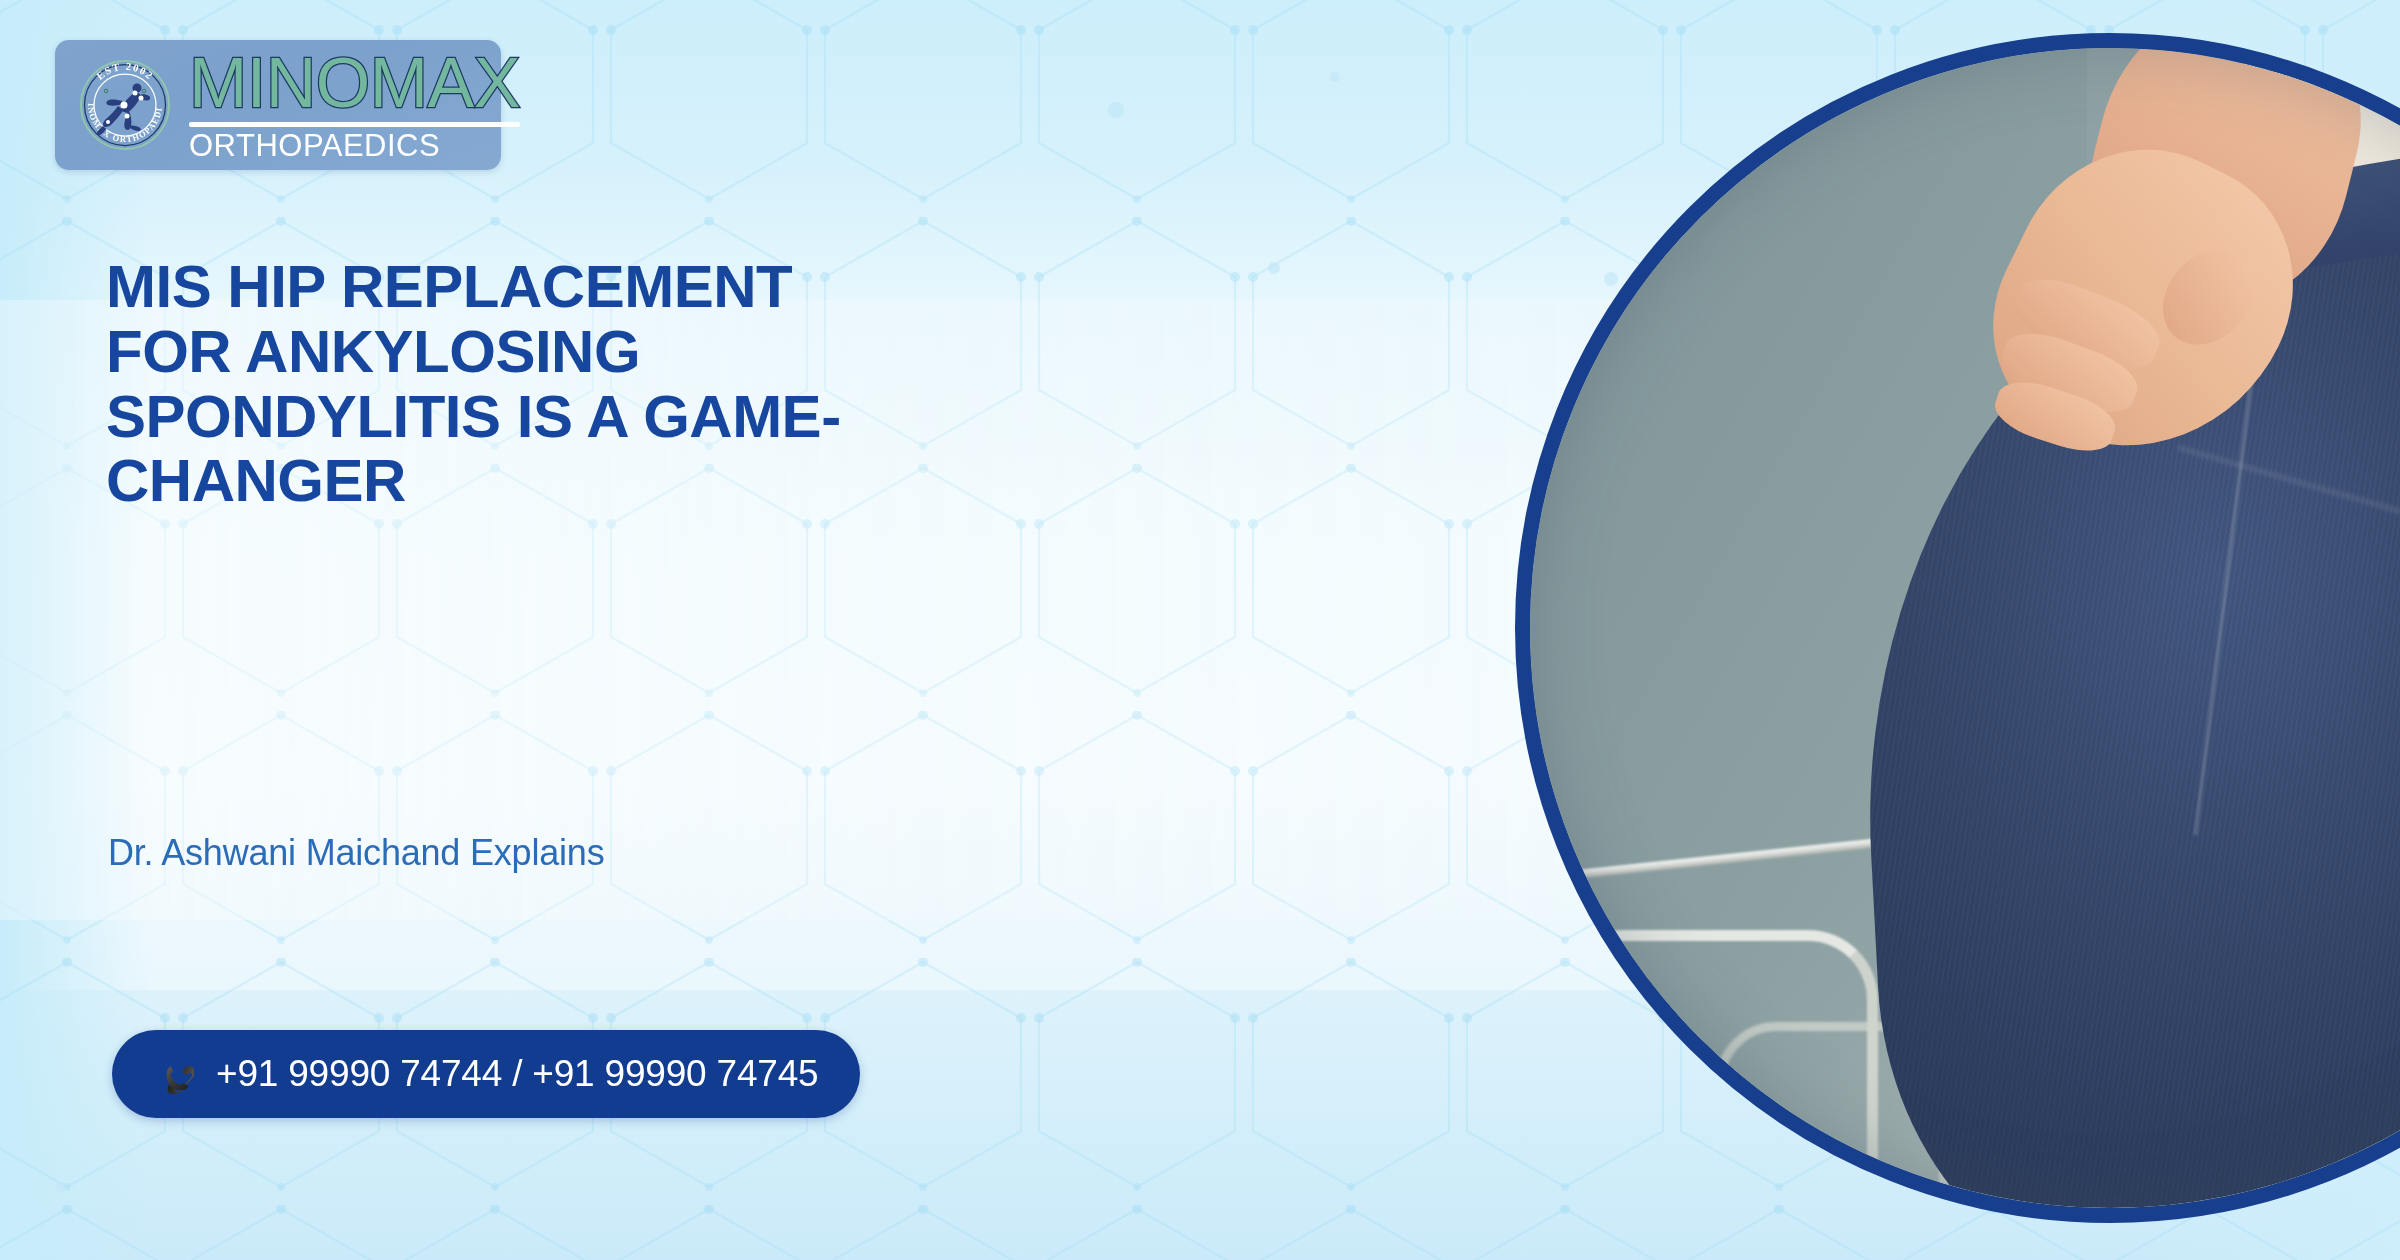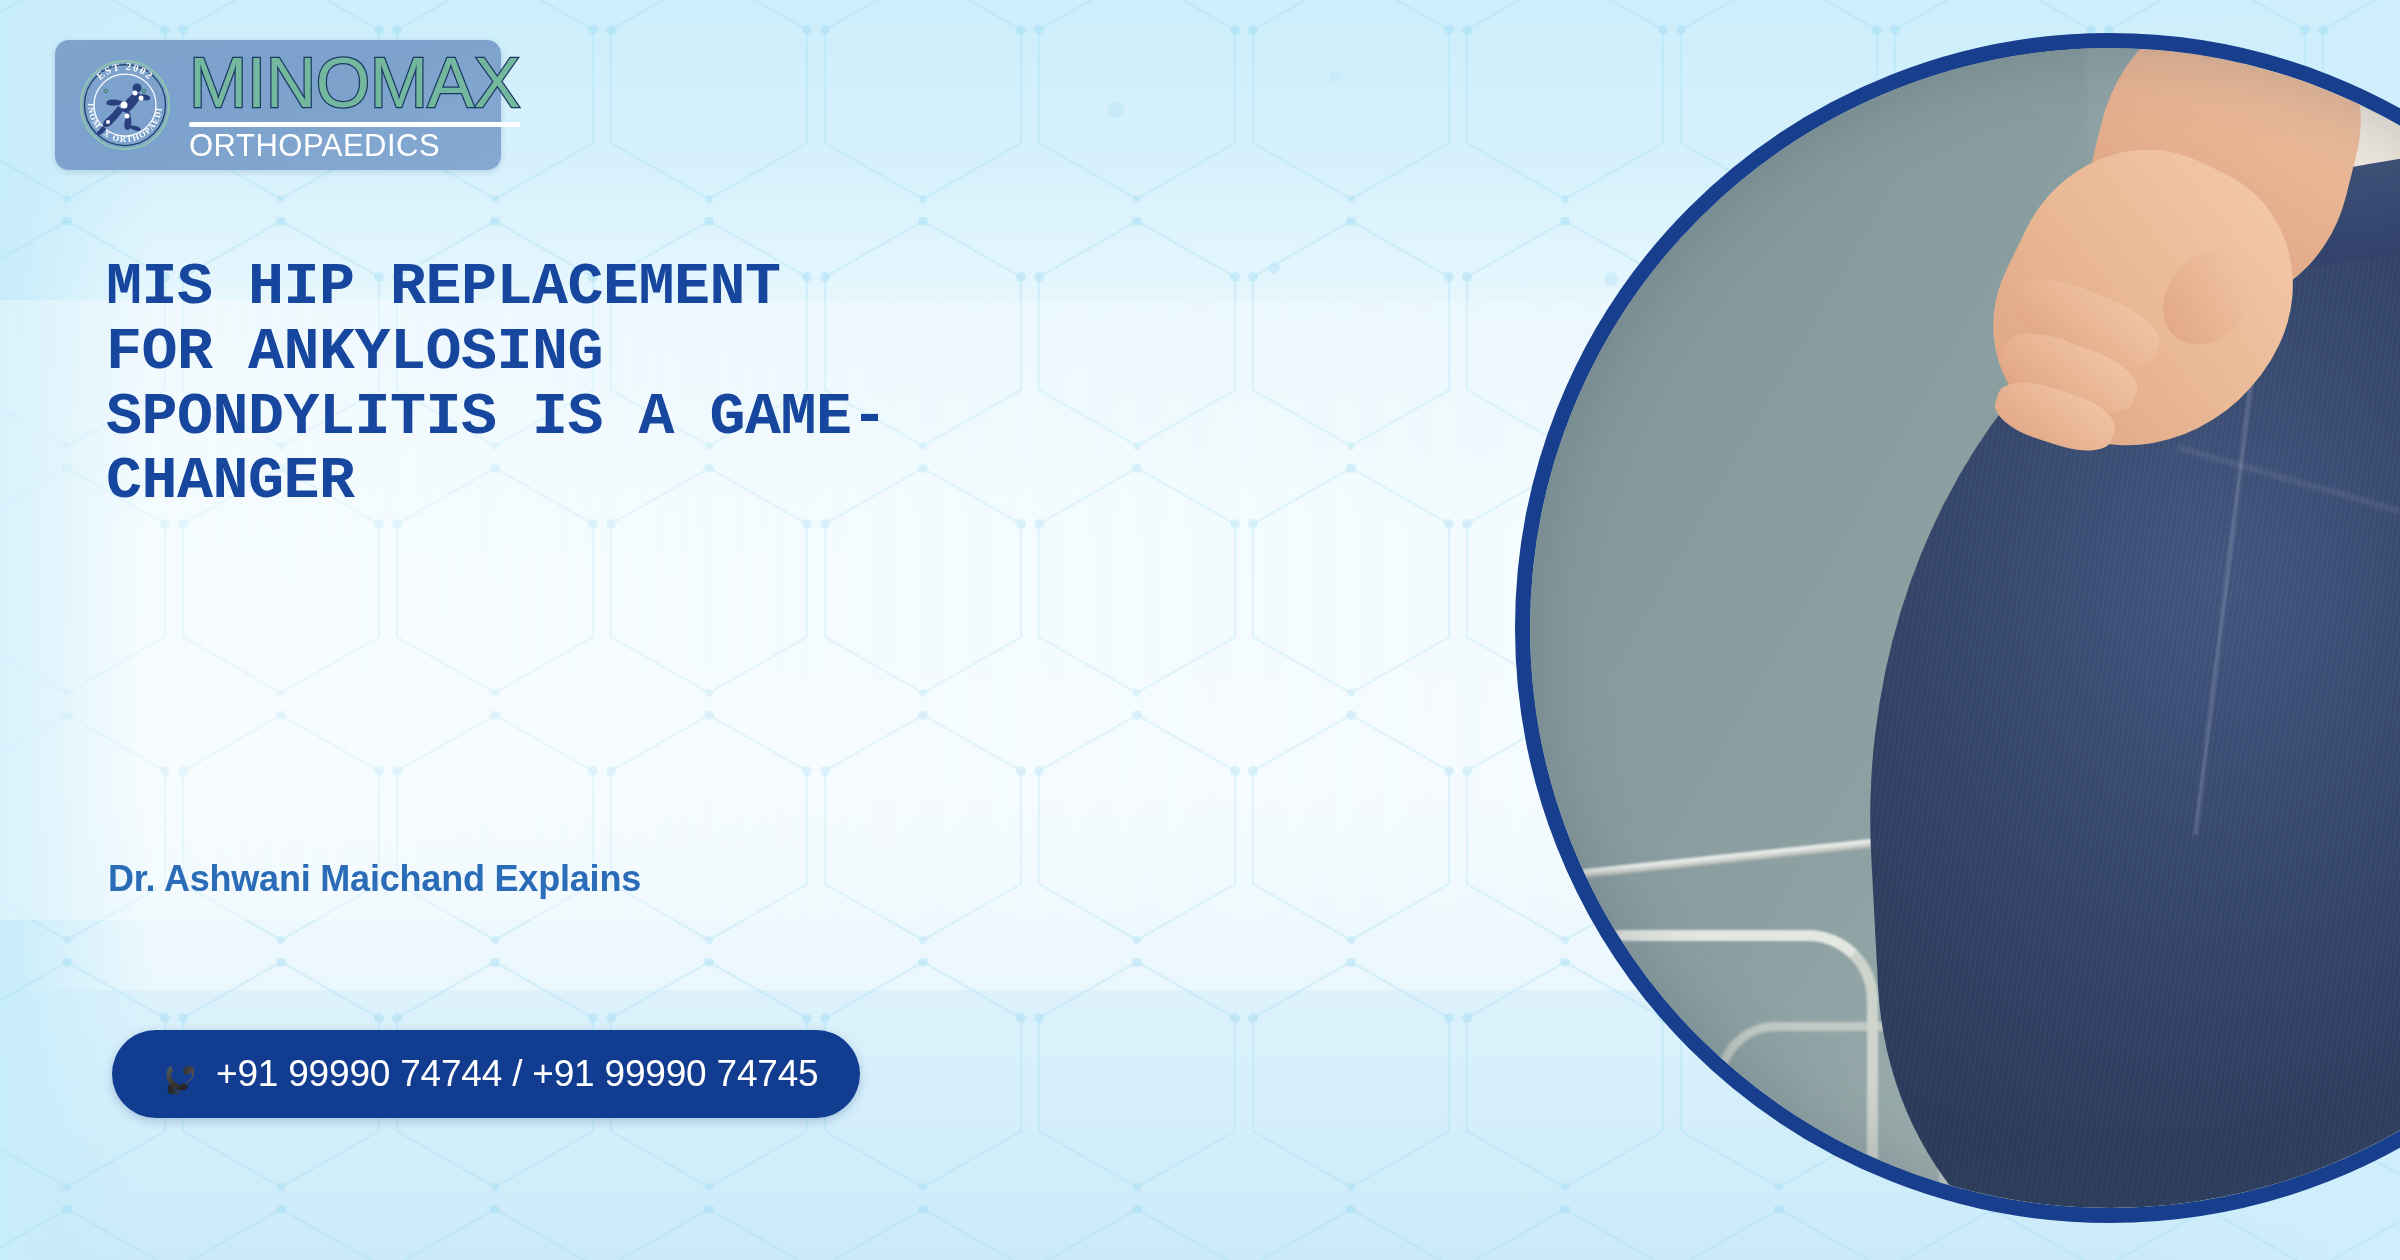--- a/index.html
+++ b/index.html
@@ -71,27 +71,26 @@
 
   
   .headline{
     position:absolute; left:106px; top:255px; width:860px;
     color:#16469d;
     font-weight:700;
     font-size:60px;
     line-height:1.08;
     letter-spacing:-0.5px;
     text-transform:uppercase;
-    font-family:Liberation Mono, monospace;
   }
   .headline .ln{ display:block; white-space:nowrap; }
 
   .subtitle{
-    position:absolute; left:108px; top:858px;
-    font-size:36px; font-weight:700; color:#2b6cb8; letter-spacing:-0.2px;
+    position:absolute; left:108px; top:832px;
+    font-size:36px; font-weight:400; color:#2b6cb8; letter-spacing:-0.2px;
   }
 
   
   .phone-pill{
     position:absolute; left:112px; top:1030px;
     height:88px; min-width:630px;
     background:#123c8f;
     border-radius:46px;
     display:flex; align-items:center; gap:22px;
     padding:0 42px;

